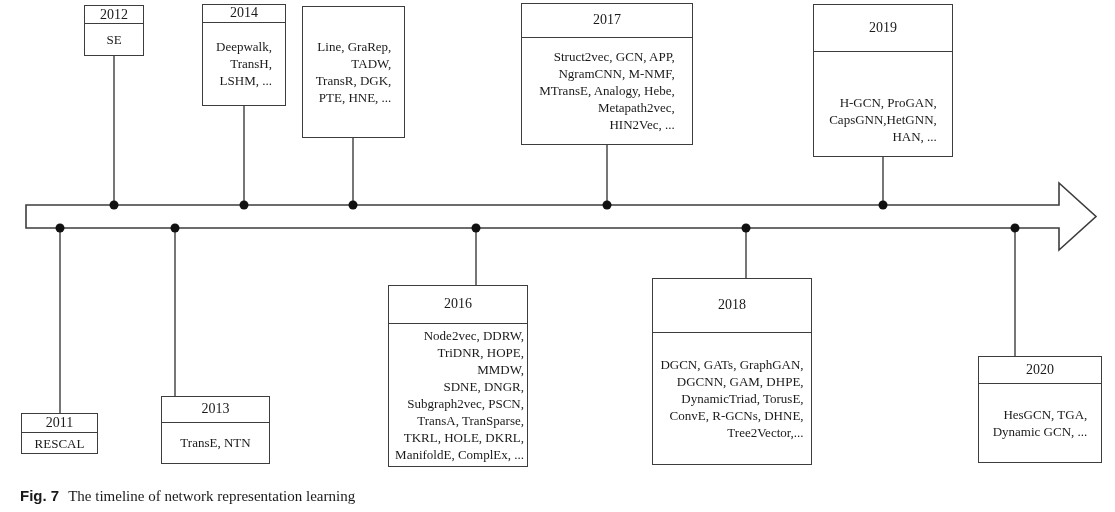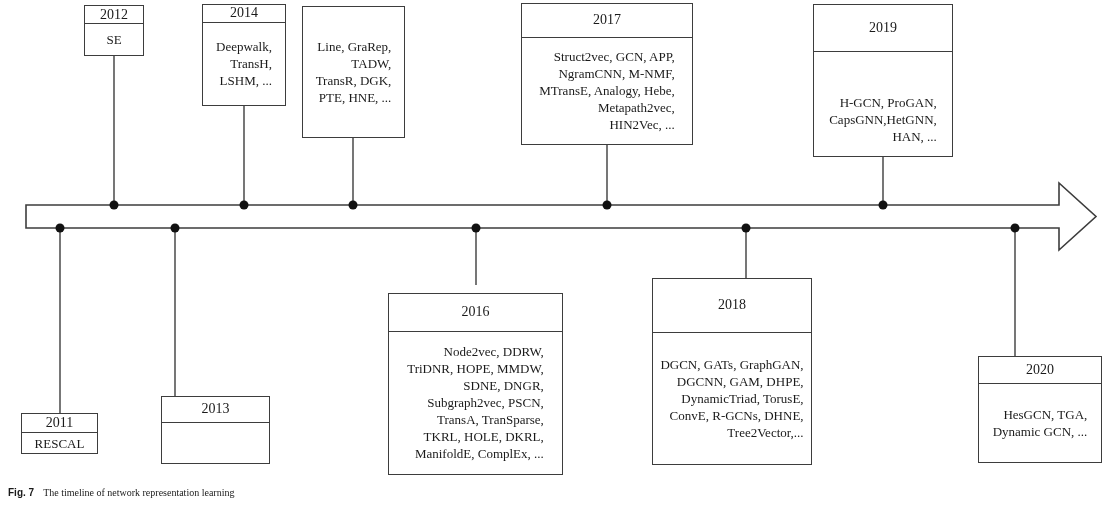--- a/index.html
+++ b/index.html
@@ -44,35 +44,35 @@
   .b2011 { left: 21px;  top: 413px; width: 77px;  height: 41px; }
   .b2011 .box-header { height: 17.5px; }
   .b2012 { left: 84px;  top: 5px;   width: 60px;  height: 51px; }
   .b2012 .box-header { height: 17px; }
   .b2013 { left: 121px; top: 396px; width: 109px; height: 68px; margin-left: 40px; }
   .b2013 .box-header { height: 24.5px; }
   .b2014 { left: 202px; top: 4px;   width: 84px;  height: 102px; }
   .b2014 .box-header { height: 16.5px; }
   .b2015 { left: 302px; top: 6px;   width: 103px; height: 132px; }
   .b2015 .box-header { height: 29.5px; }
-  .b2016 { left: 388px; top: 293px; width: 175px; height: 182px; }
+  .b2016 { left: 388px; top: 285px; width: 140px; height: 182px; }
   .b2016 .box-header { height: 36.5px; }
   .b2017 { left: 521px; top: 3px;   width: 172px; height: 142px; }
   .b2017 .box-header { height: 32.5px; }
   .b2018 { left: 652px; top: 278px; width: 160px; height: 187px; }
   .b2018 .box-header { height: 52.5px; }
   .b2019 { left: 813px; top: 4px;   width: 140px; height: 153px; gap: 32px; }
   .b2019 .box-header { height: 45.5px; }
   .b2020 { left: 953px; top: 356px; width: 124px; height: 107px; margin-left: 25px; }
   .b2020 .box-header { height: 25.5px; }
   #caption {
     position: absolute;
-    left: 8px;
+    left: 20px;
     top: 487px;
-    font-size: 10px;
+    font-size: 15px;
   }
   #caption .cap-label { font-weight: bold; font-family: "Liberation Sans", sans-serif; }
   #caption .cap-text { margin-left: 9px; }
 </style>
 </head>
 <body>
 
 <div id="figure">
 
   <svg id="wires" width="1115" height="512" viewBox="0 0 1115 512">
@@ -109,20 +109,21 @@
     <div class="box-body">RESCAL</div>
   </div>
 
   <div class="box b2012">
     <div class="box-header">2012</div>
     <div class="box-body">SE</div>
   </div>
 
   <div class="box b2013">
     <div class="box-header">2013</div>
+    <div class="box-body">TransE, NTN</div>
   </div>
 
   <div class="box b2014">
     <div class="box-header">2014</div>
     <div class="box-body">Deepwalk,
 TransH,
 LSHM, ...</div>
   </div>
 
   <div class="box b2015">

